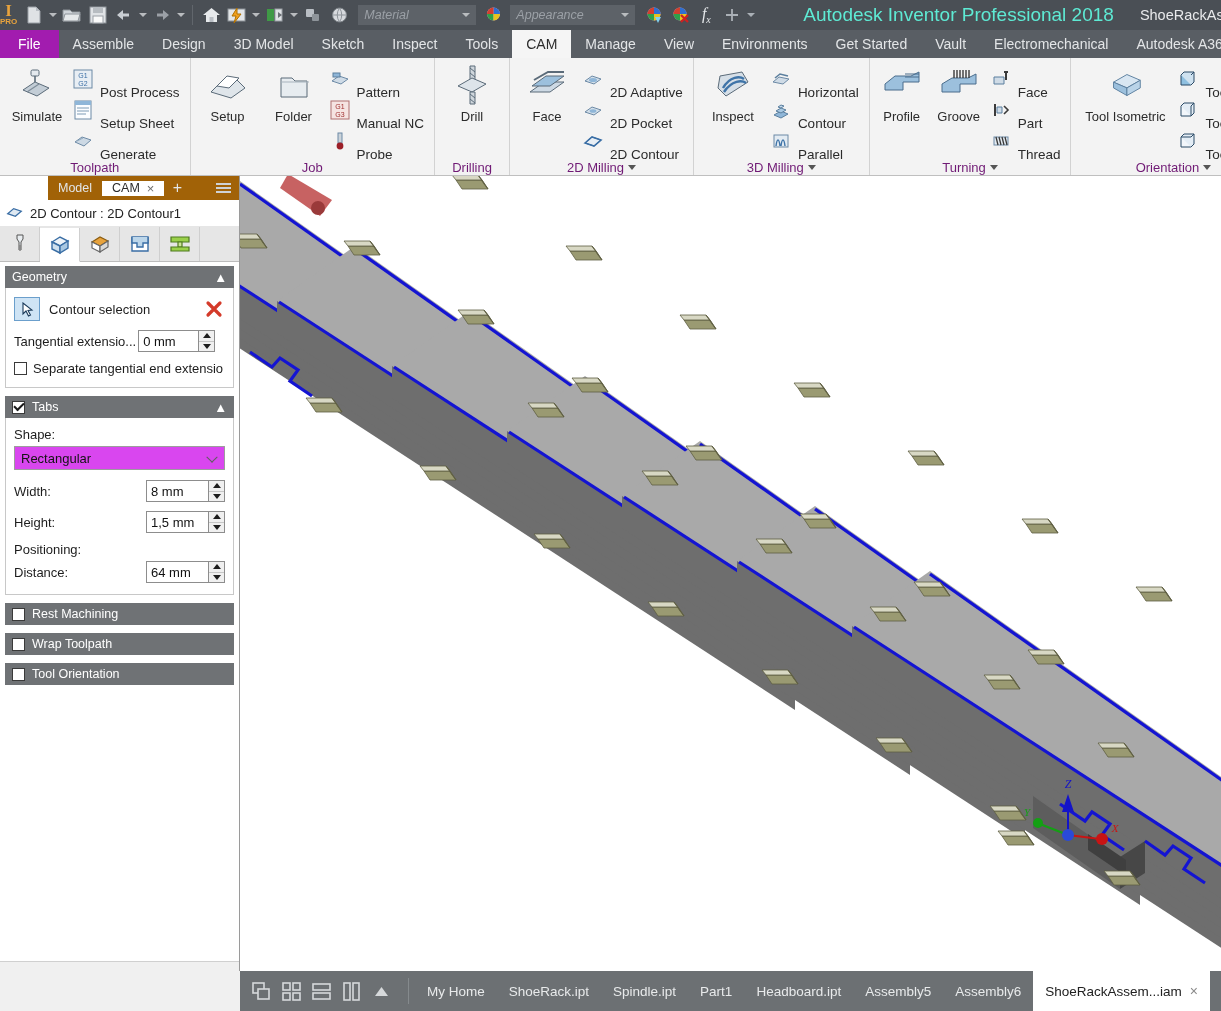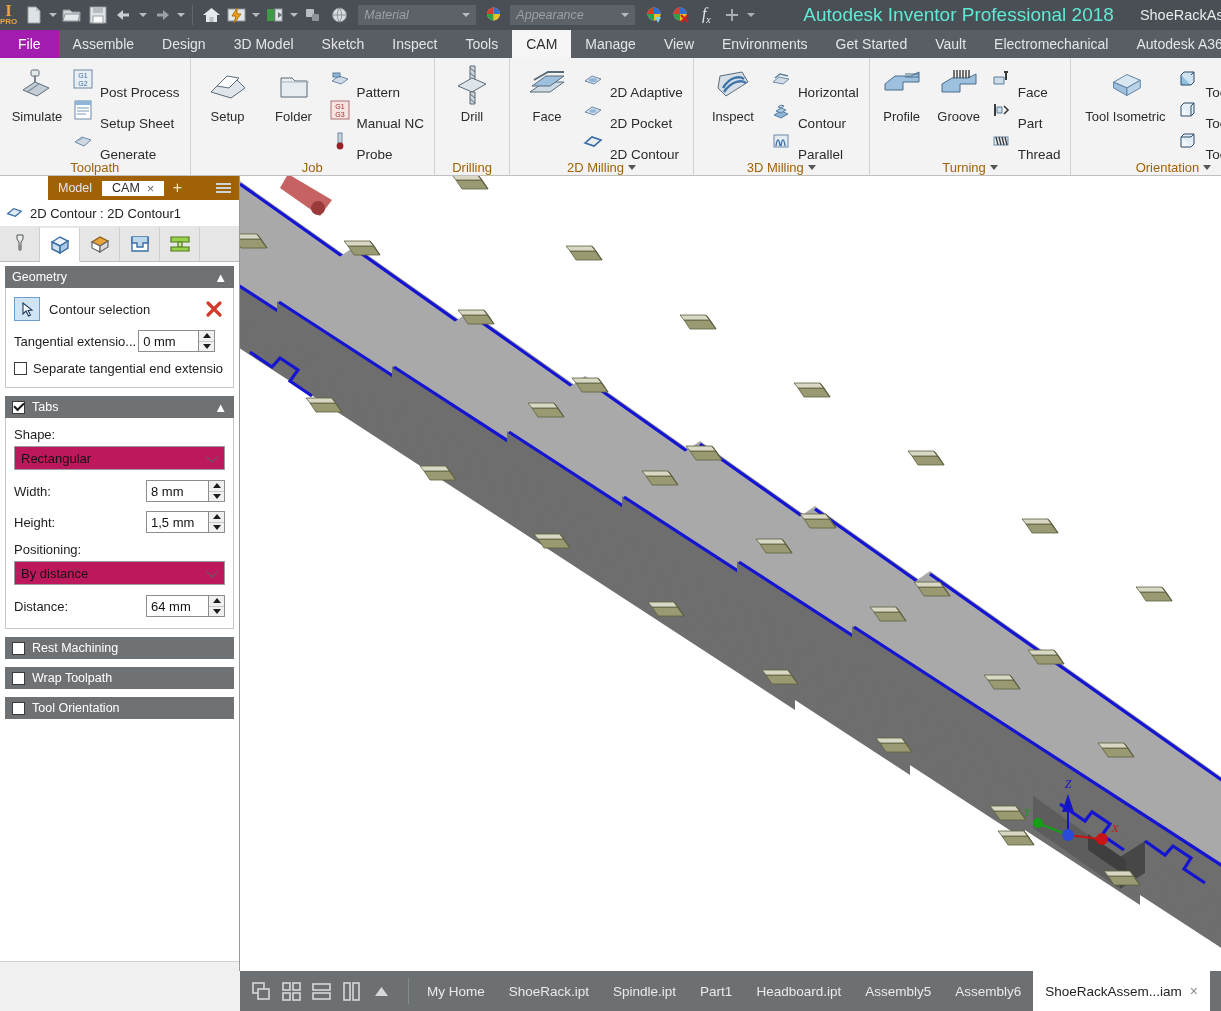--- a/index.html
+++ b/index.html
@@ -94,21 +94,21 @@
   }
   .rpanel {
     position: relative;
     display: flex; flex-direction: column;
     border-right: 1px solid #d2d2d2;
     padding: 3px 4px 0 4px;
     height: 118px;
   }
   .rpanel-body { display: flex; align-items: flex-start; flex: 1; }
   .rpanel-title {
-    height: 18px; text-align: center; font-size: 13px; color: #a16207;
+    height: 18px; text-align: center; font-size: 13px; color: #701a75;
     display: flex; align-items: center; justify-content: center; gap: 4px;
   }
   .rpanel-title .tcaret {
     width: 0; height: 0; border-left: 4px solid transparent;
     border-right: 4px solid transparent; border-top: 5px solid #555;
   }
   .big-btn {
     width: 66px;
     display: flex; flex-direction: column; align-items: center; justify-content: flex-start;
     padding-top: 4px;
@@ -219,21 +219,21 @@
     display: flex; flex-direction: column;
   }
   .spin-arrows span {
     flex: 1; display: flex; align-items: center; justify-content: center;
   }
   .spin-arrows span:first-child { border-bottom: 1px solid #c6c6c6; }
   .tri-up { width:0;height:0;border-left:4px solid transparent;border-right:4px solid transparent;border-bottom:5px solid #1d1d1d;}
   .tri-dn { width:0;height:0;border-left:4px solid transparent;border-right:4px solid transparent;border-top:5px solid #1d1d1d;}
 
   .ddl {
-    height: 24px; width: 100%; border: 1px solid #9d9d9d; background: #be185d;
+    height: 24px; width: 100%; border: 1px solid #9d9d9d; background: #d946ef;
     display: flex; align-items: center; padding: 0 6px; font-size: 13px; color: #141414;
     position: relative;
   }
   .ddl .dcaret {
     position: absolute; right: 8px; top: 9px;
     width: 8px; height: 8px; border-right: 1.6px solid #5e5e5e; border-bottom: 1.6px solid #5e5e5e;
     transform: rotate(45deg) translate(-2px,-2px);
   }
   .fieldlabel { font-size: 13px; color: #1d1d1d; margin-bottom: 4px; }
 
@@ -1089,24 +1089,20 @@
                     <i class="tri-up"></i>
                   </span>
                   <span>
                     <i class="tri-dn"></i>
                   </span>
                 </span>
             </span>
           </div>
 
           <div class="fieldlabel">Positioning:</div>
-          <div class="ddl" style="margin-bottom:10px;">
-            <span>By distance</span>
-            <i class="dcaret"></i>
-          </div>
 
           <div class="row">
             <span class="lbl">Distance:</span>
             <span class="spin" style="margin-left:auto;">
               <input type="text" style="width: 62px;" value="64 mm">
               <span class="spin-arrows">
                   <span>
                     <i class="tri-up"></i>
                   </span>
                   <span>

